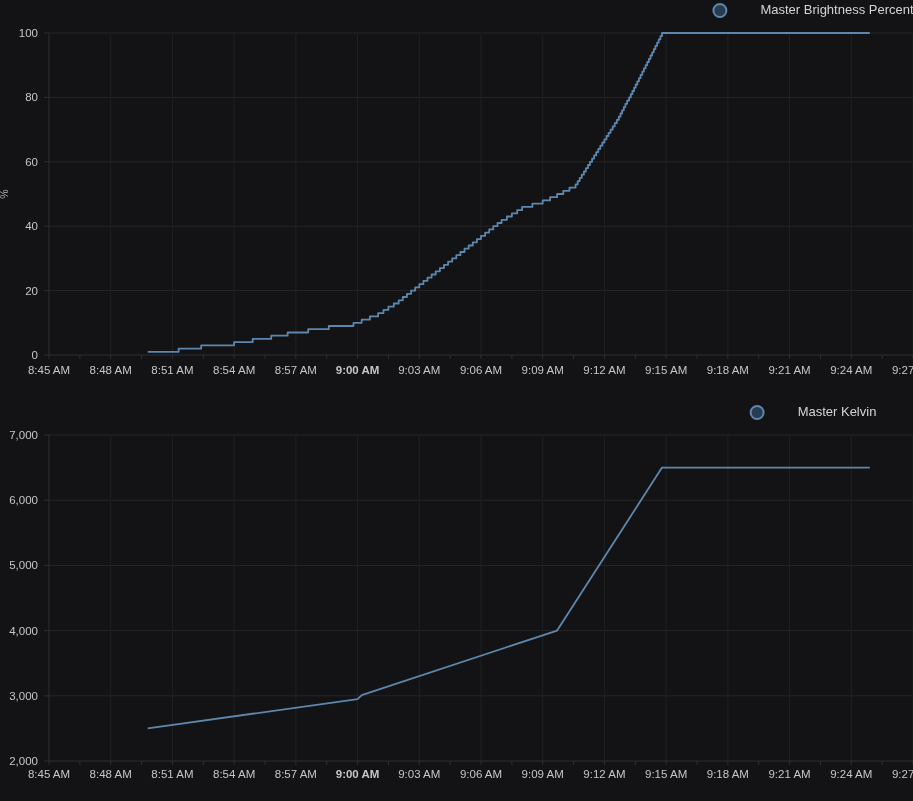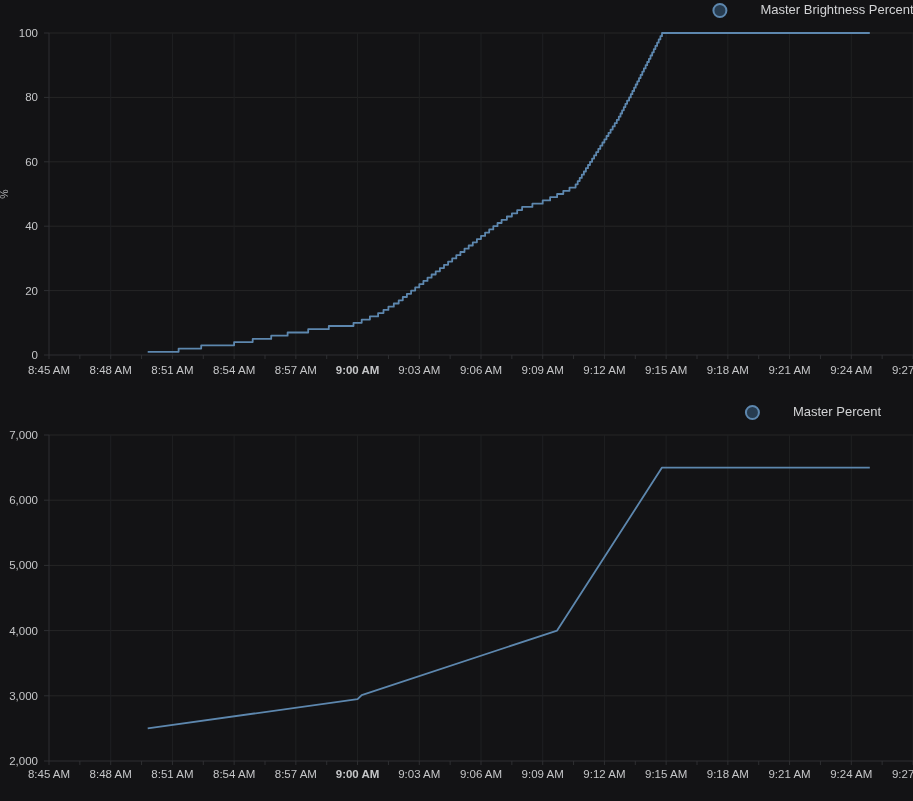--- a/index.html
+++ b/index.html
@@ -141,21 +141,21 @@
         <text x="851.2857142857143" y="374" fill="#c5c6c8" font-size="11.5" text-anchor="middle" font-family="&quot;Liberation Sans&quot;, sans-serif">9:24 AM</text>
         <text x="913" y="374" fill="#c5c6c8" font-size="11.5" text-anchor="middle" font-family="&quot;Liberation Sans&quot;, sans-serif">9:27 AM</text>
         <text x="8" y="194" fill="#b2b3b5" font-size="10.5" text-anchor="middle" transform="rotate(-90 8 194)" font-family="&quot;Liberation Sans&quot;, sans-serif">%</text>
         <path d="M 147.7 351.8 H 178.6 V 348.6 H 201.2 V 345.3 H 234.1 V 342.1 H 252.7 V 338.9 H 271.2 V 335.7 H 287.6 V 332.5 H 308.2 V 329.2 H 328.8 V 326.0 H 353.5 V 322.8 H 361.7 V 319.6 H 369.9 V 316.4 H 378.1 V 313.1 H 383.5 V 309.9 H 388.4 V 306.7 H 393.8 V 303.5 H 398.7 V 300.3 H 402.8 V 297.0 H 406.9 V 293.8 H 411.1 V 290.6 H 415.2 V 287.4 H 419.3 V 284.2 H 423.4 V 280.9 H 427.5 V 277.7 H 431.6 V 274.5 H 435.7 V 271.3 H 439.9 V 268.1 H 444.0 V 264.8 H 448.1 V 261.6 H 452.2 V 258.4 H 456.3 V 255.2 H 460.4 V 252.0 H 464.5 V 248.7 H 468.7 V 245.5 H 472.8 V 242.3 H 476.9 V 239.1 H 481.0 V 235.9 H 485.1 V 232.6 H 489.2 V 229.4 H 493.3 V 226.2 H 497.5 V 223.0 H 501.6 V 219.8 H 506.9 V 216.5 H 511.9 V 213.3 H 517.2 V 210.1 H 522.1 V 206.9 H 532.4 V 203.7 H 542.7 V 200.4 H 550.1 V 197.2 H 557.1 V 194.0 H 563.3 V 190.8 H 569.5 V 187.6 H 575.6 V 184.3 H 577.7 V 181.1 H 579.7 V 177.9 H 581.8 V 174.7 H 583.9 V 171.5 H 585.9 V 168.2 H 588.0 V 165.0 H 590.0 V 161.8 H 592.1 V 158.6 H 594.1 V 155.4 H 596.2 V 152.1 H 598.3 V 148.9 H 600.3 V 145.7 H 602.4 V 142.5 H 604.4 V 139.3 H 606.5 V 136.0 H 608.5 V 132.8 H 610.6 V 129.6 H 612.7 V 126.4 H 614.7 V 123.2 H 616.8 V 119.9 H 618.8 V 116.7 H 620.5 V 113.5 H 622.1 V 110.3 H 623.8 V 107.1 H 625.4 V 103.8 H 627.1 V 100.6 H 629.1 V 97.4 H 630.8 V 94.2 H 632.4 V 91.0 H 634.1 V 87.7 H 635.7 V 84.5 H 637.3 V 81.3 H 639.0 V 78.1 H 640.6 V 74.9 H 642.3 V 71.6 H 643.9 V 68.4 H 645.6 V 65.2 H 647.2 V 62.0 H 648.9 V 58.8 H 650.5 V 55.5 H 652.2 V 52.3 H 653.8 V 49.1 H 655.4 V 45.9 H 657.1 V 42.7 H 658.7 V 39.4 H 660.4 V 36.2 H 662.0 V 33.0 H 869.8" fill="none" stroke="#5d87ae" stroke-width="1.8" stroke-linejoin="round"></path>
       </svg>
   </div>
 
   <div class="panel" id="panel-kelvin">
     <div class="legend-item">
       <span class="legend-dot" style="border-color: rgb(93, 135, 174); background: rgb(39, 60, 80);"></span>
-      <span class="legend-label">Master Percent</span>
+      <span class="legend-label">Master Kelvin</span>
     </div>
     <svg id="svg-chart-1" width="913" height="411" viewBox="0 0 913 411">
         <line x1="44" y1="371" x2="49" y2="371" stroke="#2e2f32" stroke-width="1"></line>
         <text x="38" y="375" fill="#c5c6c8" font-size="11.5" text-anchor="end" font-family="&quot;Liberation Sans&quot;, sans-serif">2,000</text>
         <line x1="49" y1="305.8" x2="913" y2="305.8" stroke="#262626" stroke-width="1"></line>
         <line x1="44" y1="305.8" x2="49" y2="305.8" stroke="#2e2f32" stroke-width="1"></line>
         <text x="38" y="309.8" fill="#c5c6c8" font-size="11.5" text-anchor="end" font-family="&quot;Liberation Sans&quot;, sans-serif">3,000</text>
         <line x1="49" y1="240.6" x2="913" y2="240.6" stroke="#262626" stroke-width="1"></line>
         <line x1="44" y1="240.6" x2="49" y2="240.6" stroke="#2e2f32" stroke-width="1"></line>
         <text x="38" y="244.6" fill="#c5c6c8" font-size="11.5" text-anchor="end" font-family="&quot;Liberation Sans&quot;, sans-serif">4,000</text>

